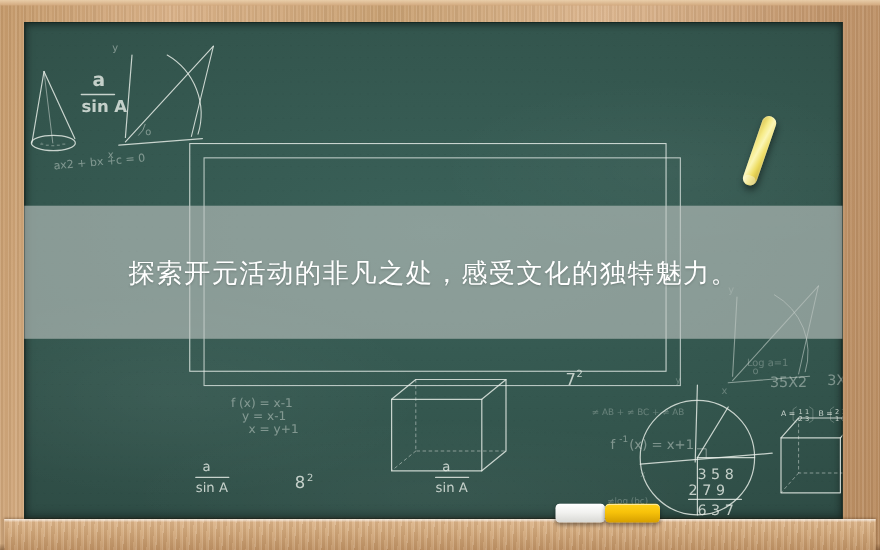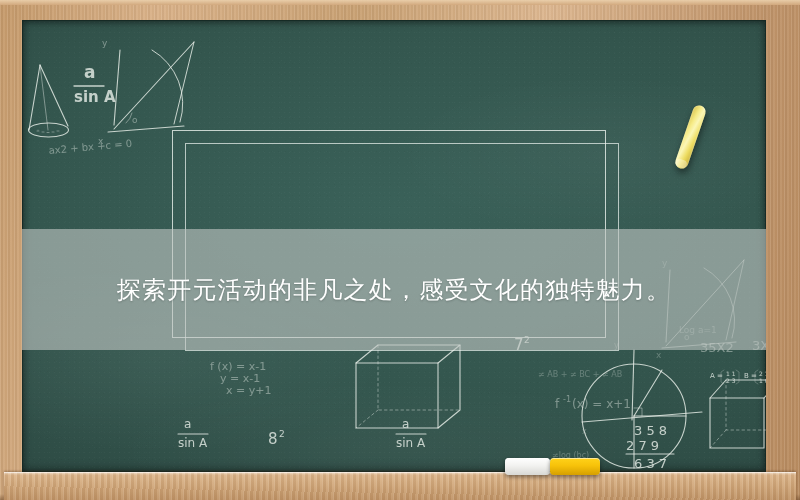--- a/index.html
+++ b/index.html
@@ -147,21 +147,20 @@
 
   
   .band {
     position: absolute;
     left: 0; right: 0;
     top: 167px; height: 121px;
     background: rgba(190,197,193,.62);
     display: flex;
     align-items: center;
     justify-content: center;
-    margin-top: 42px;
   }
   .band-text {
     color: #ffffff;
     font-family: "DejaVu Sans", "Liberation Sans", sans-serif;
     font-size: 24px;
     letter-spacing: 1.2px;
     white-space: nowrap;
     text-shadow: 0 1px 2px rgba(40,50,48,.30);
   }
 

